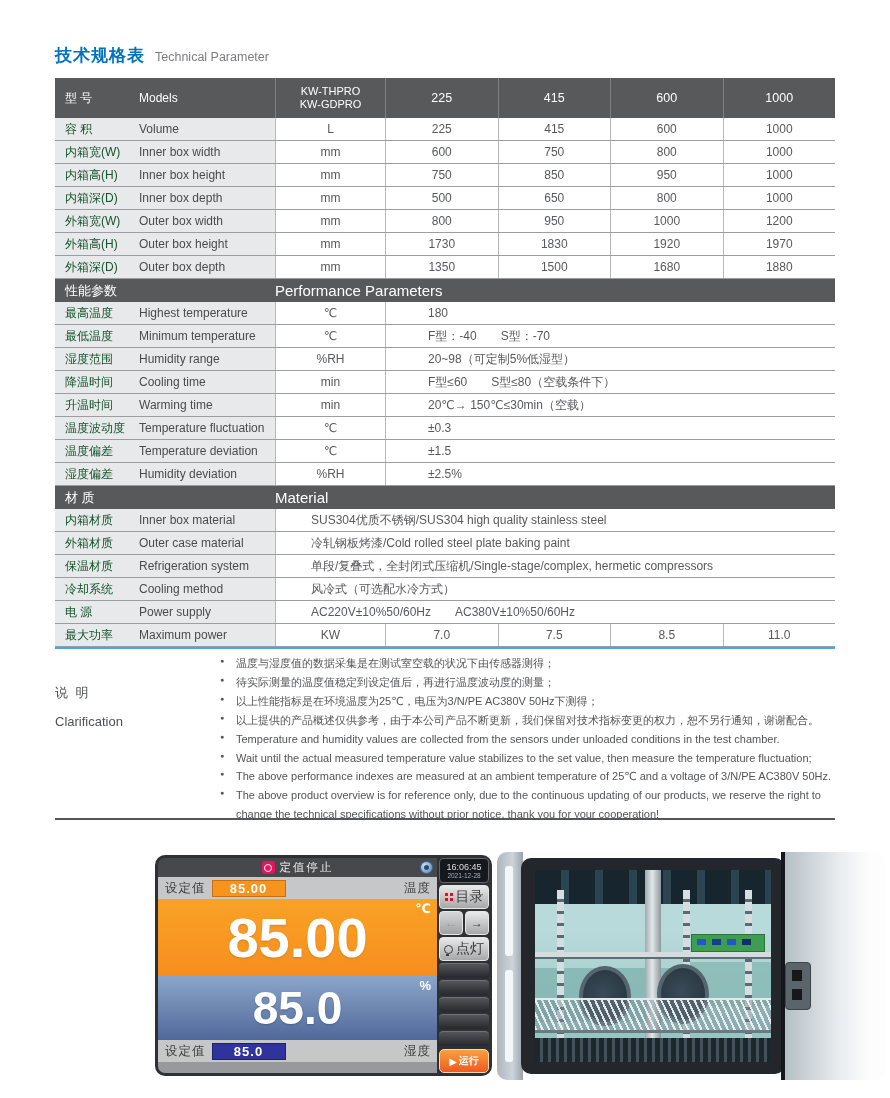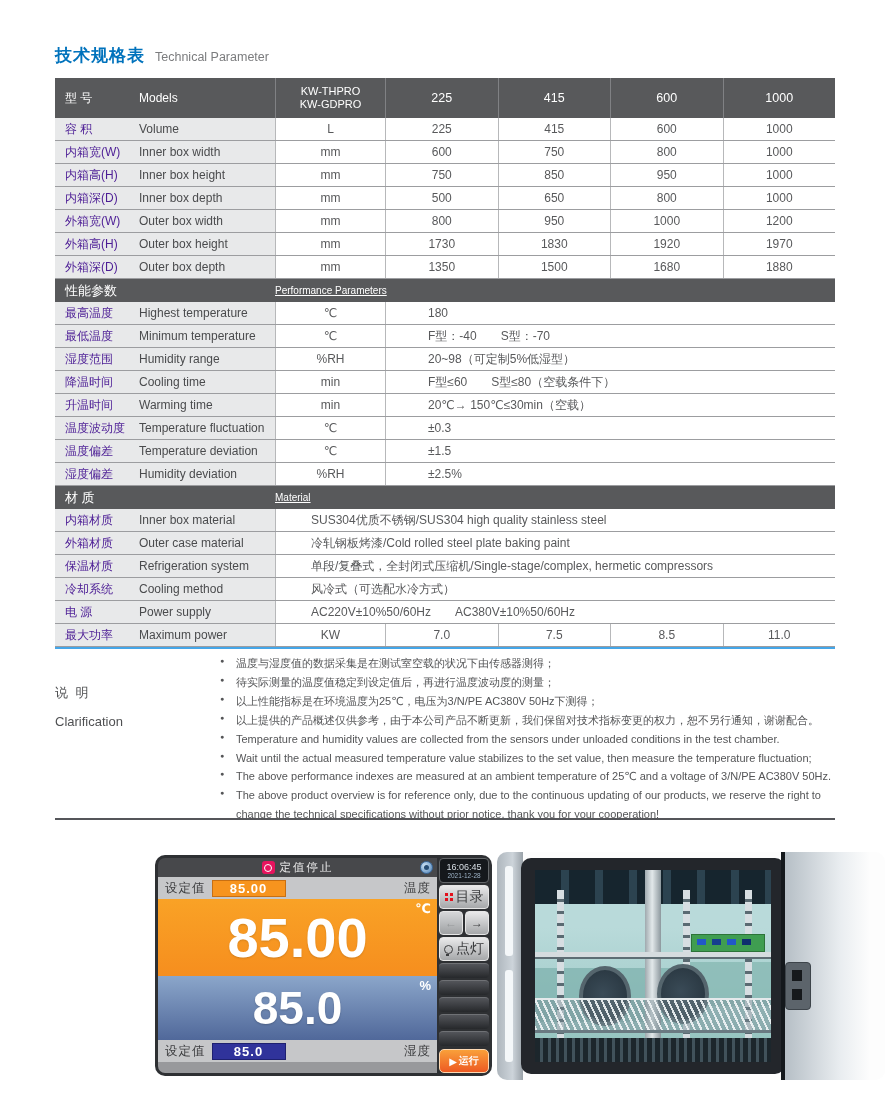--- a/index.html
+++ b/index.html
@@ -12,35 +12,35 @@
   .title-en{font-size:12.5px;color:#7b7c7e;}
 
   
   .spec-table{position:absolute;left:55px;top:78px;width:780px;border-bottom:2px solid #45a6e8;}
   .t-row{display:flex;height:23px;box-sizing:border-box;border-bottom:1px solid #9c9da0;
          font-size:12px;align-items:stretch;background:#fff;}
   .t-row.t-header{height:40px;background:#58595b;color:#fff;border-bottom:none;}
   .t-row.t-section{background:#58595b;color:#fff;border-bottom:none;}
   .c-label{width:220px;display:flex;align-items:center;background:#e8e9ea;box-sizing:border-box;}
   .t-header .c-label,.t-section .c-label{background:transparent;}
-  .c-label .cn{width:74px;padding-left:10px;color:#4c1d95;white-space:nowrap;}
+  .c-label .cn{width:74px;padding-left:10px;color:#14532d;white-space:nowrap;}
   .c-label .en{flex:1;color:#4a4b4d;white-space:nowrap;}
   .t-header .c-label .cn,.t-header .c-label .en,
   .t-section .c-label .cn,.t-section .c-label .en{color:#fff;}
   .c-unit{width:110px;display:flex;align-items:center;justify-content:center;
           border-left:1px solid #b7b8ba;box-sizing:border-box;text-align:center;}
   .t-header .c-unit{border-left:1px solid #808184;flex-direction:column;justify-content:center;
                     font-size:11px;line-height:13px;}
   .c-val{width:112.5px;display:flex;align-items:center;justify-content:center;
          border-left:1px solid #b7b8ba;box-sizing:border-box;}
   .t-header .c-val{border-left:1px solid #808184;font-size:12.5px;}
   .c-span{flex:1;display:flex;align-items:center;border-left:1px solid #b7b8ba;
           box-sizing:border-box;padding-left:42px;white-space:nowrap;}
   .c-span.mat{padding-left:35px;}
-  .t-section .sec-en{flex:1;display:flex;align-items:center;font-size:10px;text-decoration:underline;}
+  .t-section .sec-en{flex:1;display:flex;align-items:center;font-size:15px;}
   .t-section .c-label{width:220px;}
   .t-section .c-label .cn{font-size:13px;}
 
   
   .notes{position:absolute;left:55px;top:652px;width:792px;display:flex;}
   .notes-label{width:165px;box-sizing:border-box;padding-top:32px;color:#4f5052;}
   .notes-label .nl-cn{font-size:13px;letter-spacing:2px;margin-bottom:12px;}
   .notes-label .nl-en{font-size:13px;}
   .notes-list{flex:1;list-style:none;margin:0;padding:2px 0 0 0;}
   .notes-list li{position:relative;padding-left:16px;font-size:11px;line-height:1.72;color:#545557;}

